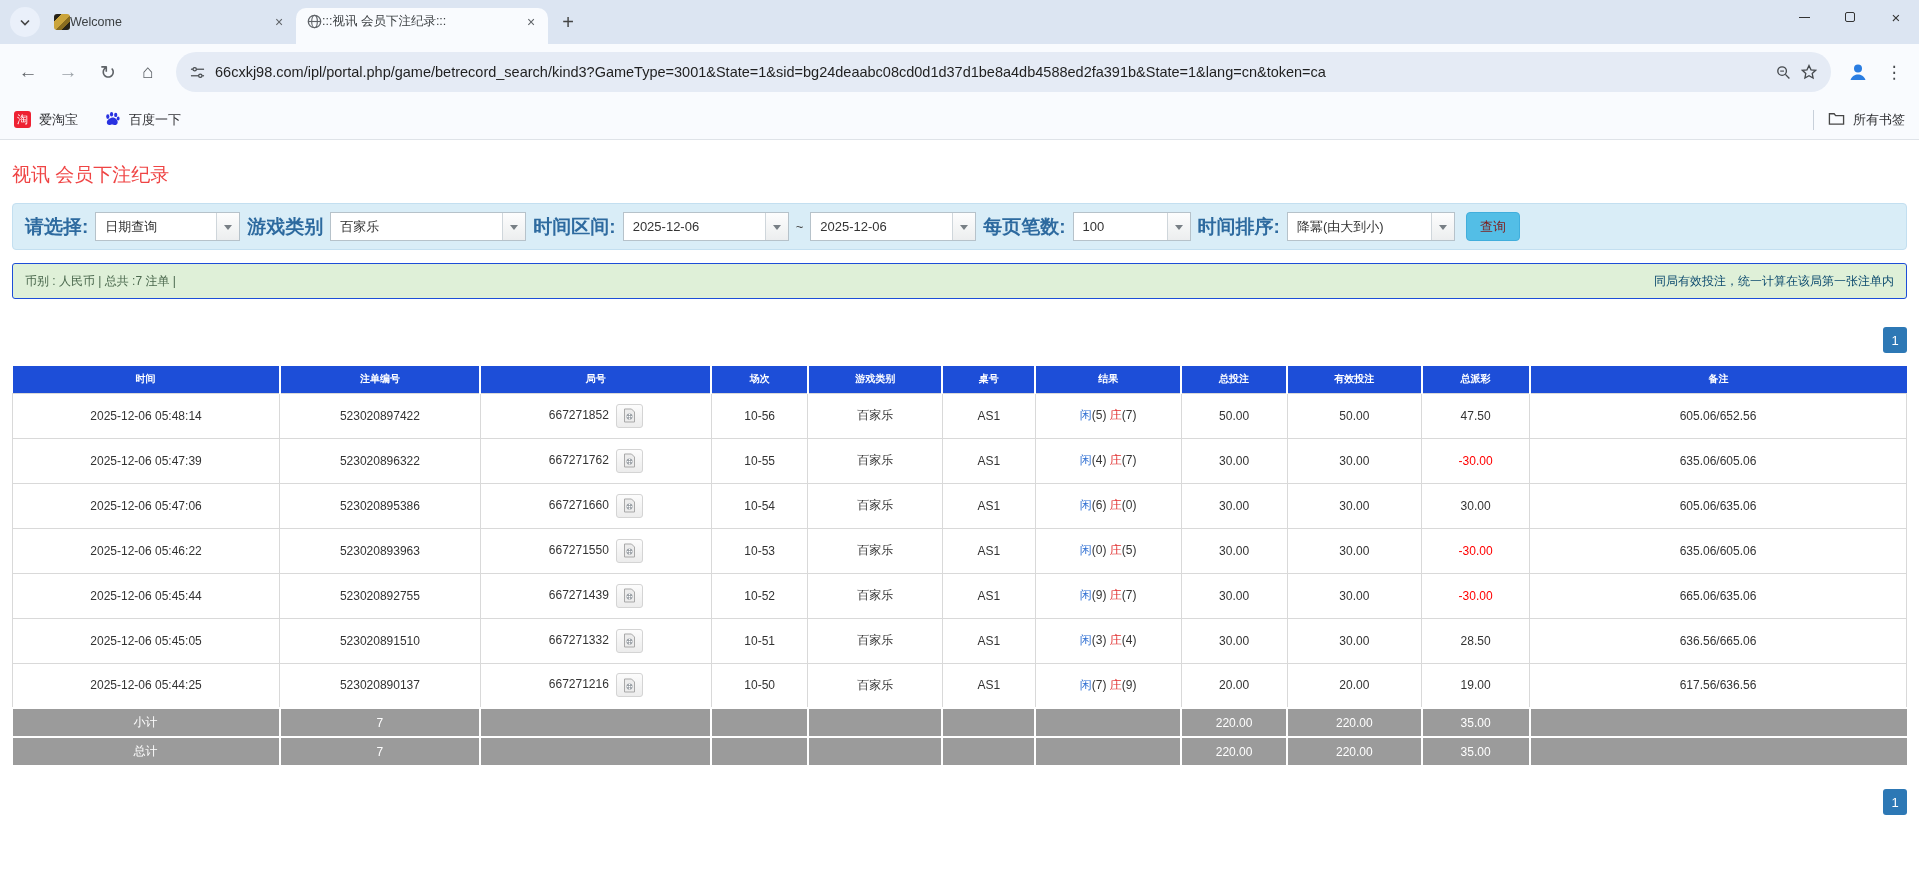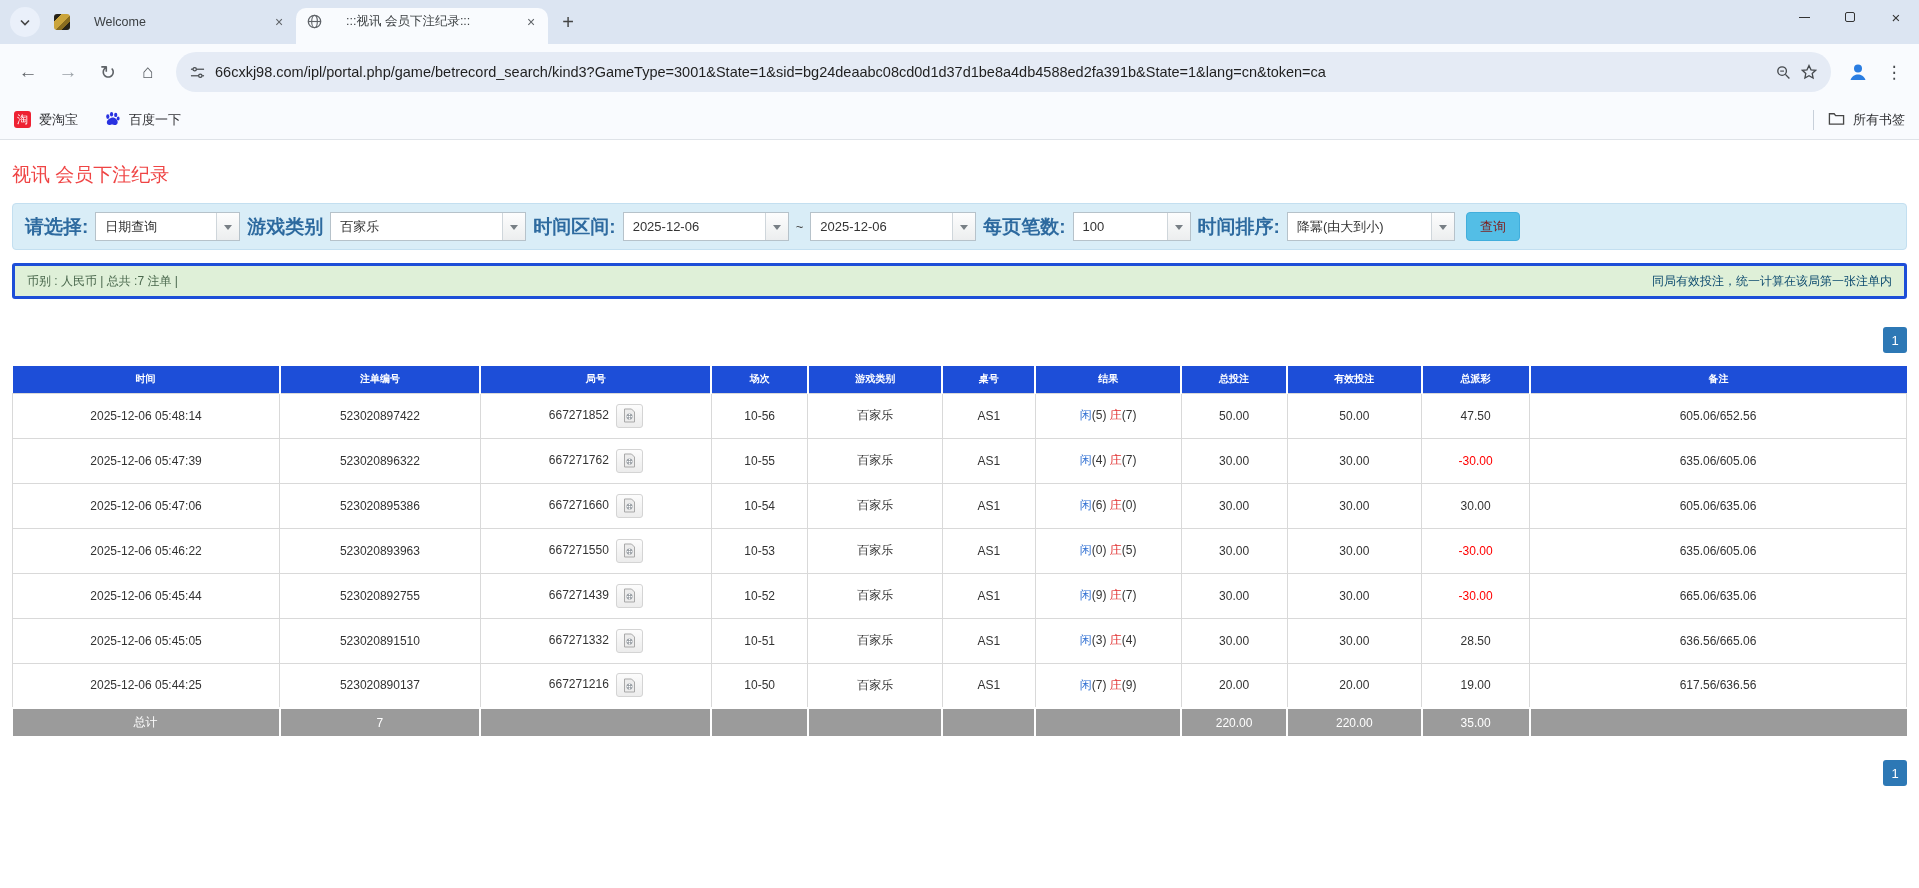--- a/index.html
+++ b/index.html
@@ -2,21 +2,21 @@
 <html><head>
 <meta charset="utf-8">
 <style>
   * { margin:0; padding:0; box-sizing:border-box; }
   html,body { width:1919px; height:888px; }
   body { font-family:"Liberation Sans","DejaVu Sans",sans-serif; background:#fff; color:#333; font-size:13px; overflow:hidden; }
 
   
   .tabstrip { height:44px; background:#dce5f2; display:flex; align-items:flex-end; padding:0 0 0 6px; position:relative; }
   .tab-search-btn { width:30px; height:30px; margin:0 4px 7px 4px; border-radius:50%; background:#eaf0fa; display:flex; align-items:center; justify-content:center; }
-  .tab { display:flex; align-items:center; gap:24px; width:252px; height:36px; padding:0 8px 9px 10px; border-radius:10px 10px 0 0; color:#3c4043; font-size:12.5px; position:relative; }
+  .tab { display:flex; align-items:center; gap:0; width:252px; height:36px; padding:0 8px 9px 10px; border-radius:10px 10px 0 0; color:#3c4043; font-size:12.5px; position:relative; }
   .tab .sep { position:absolute; right:-1px; top:9px; height:18px; width:1px; background:#b9c2d0; }
   .tab.active { background:#f9fbfe; }
   .tab-title { flex:1; white-space:nowrap; overflow:hidden; }
   .tab-close { width:18px; height:18px; border-radius:50%; display:flex; align-items:center; justify-content:center; font-size:14px; color:#5f6368; }
   .favicon { width:16px; height:16px; flex:0 0 16px; display:flex; align-items:center; justify-content:center; }
   .fav-welcome { border-radius:3px; background:linear-gradient(135deg,#262218 0 22%,#caa43c 22% 55%,#8a6d20 55% 72%,#262218 72%); }
   .newtab-btn { width:28px; height:28px; margin:0 0 8px 6px; border-radius:50%; display:flex; align-items:center; justify-content:center; font-size:20px; color:#444; }
   .win-controls { position:absolute; right:0; top:0; height:34px; display:flex; }
   .win-btn { width:46px; height:34px; display:flex; align-items:center; justify-content:center; color:#333; font-size:15px; }
   .min-glyph { width:11px; height:1px; border-bottom:1.4px solid #333; display:inline-block; }
@@ -45,21 +45,21 @@
   .filterbar { background:#d9edf7; border:1px solid #c3dff0; border-radius:4px; height:47px; display:flex; align-items:center; padding:0 12px; gap:7px; }
   .flabel { color:#2d6a9f; font-weight:bold; font-size:19px; white-space:nowrap; }
   .combo { background:#fff; border:1px solid #b6c2ca; height:29px; display:flex; align-items:stretch; }
   .combo .val { padding:0 9px; font-size:13px; color:#333; display:flex; align-items:center; flex:1; white-space:nowrap; overflow:hidden; }
   .combo .arrow-btn { width:23px; border-left:1px solid #cfd6db; background:linear-gradient(#fdfdfd,#eceeef); display:flex; align-items:center; justify-content:center; }
   .tri-down { width:0; height:0; border:4px solid transparent; border-top:5px solid #787f85; margin-top:5px; }
   .w-query { width:145px; } .w-game { width:196px; } .w-date { width:166px; } .w-pp { width:118px; } .w-sort { width:168px; }
   .tilde { color:#444; }
   .search-btn { background:#53bee6; border:1px solid #41aedc; color:#7f1d1d; height:29px; padding:0 13px; border-radius:4px; font-size:13px; margin-left:4px; cursor:pointer; font-family:inherit; }
 
-  .infobar { margin-top:13px; background:#dff0d8; border:3px solid #1d4ed8; border-radius:3px; height:36px; display:flex; align-items:center; justify-content:space-between; padding:0 12px; font-size:12px; color:#4a684d; }
+  .infobar { margin-top:13px; background:#dff0d8; border:1px solid #1d4ed8; border-radius:3px; height:36px; display:flex; align-items:center; justify-content:space-between; padding:0 12px; font-size:12px; color:#4a684d; }
   .infobar .note { color:#0c4a6e; }
 
   .pager { display:flex; justify-content:flex-end; }
   .pager.top { margin:28px 0 13px; }
   .pager.bottom { margin:22px 0 10px; }
   .page-btn { min-width:24px; height:26px; background:#2d78b5; color:#fff; border-radius:3px; display:flex; align-items:center; justify-content:center; font-size:13px; padding:0 8px; }
 
   table.bets { width:100%; border-collapse:collapse; table-layout:fixed; font-size:12px; }
   table.bets thead th { background:#1d4ed8; color:#fff; font-weight:bold; height:27px; font-size:10px; border-left:2px solid #fff; }
   table.bets thead th:first-child { border-left:none; }
@@ -480,31 +480,44 @@
             <span class="res-b">庄</span><span class="res-score">(9)</span>
           </td>
           <td class="blue">20.00</td>
           <td>20.00</td>
           <td class="sign">19.00</td>
           <td>617.56/636.56</td>
         </tr>
       </tbody>
     <tfoot>
       <tr>
-        <td>总计</td>
+        <td>小计</td>
         <td>7</td>
         <td></td>
         <td></td>
         <td></td>
         <td></td>
         <td></td>
         <td>220.00</td>
         <td>220.00</td>
         <td>35.00</td>
         <td></td>
       </tr>
+      <tr>
+        <td>总计</td>
+        <td>7</td>
+        <td></td>
+        <td></td>
+        <td></td>
+        <td></td>
+        <td></td>
+        <td>220.00</td>
+        <td>220.00</td>
+        <td>35.00</td>
+        <td></td>
+      </tr>
     </tfoot>
   </table>
 
   <div class="pager bottom">
     <span class="page-btn">1</span>
   </div>
 </div>
 
 </body></html>

